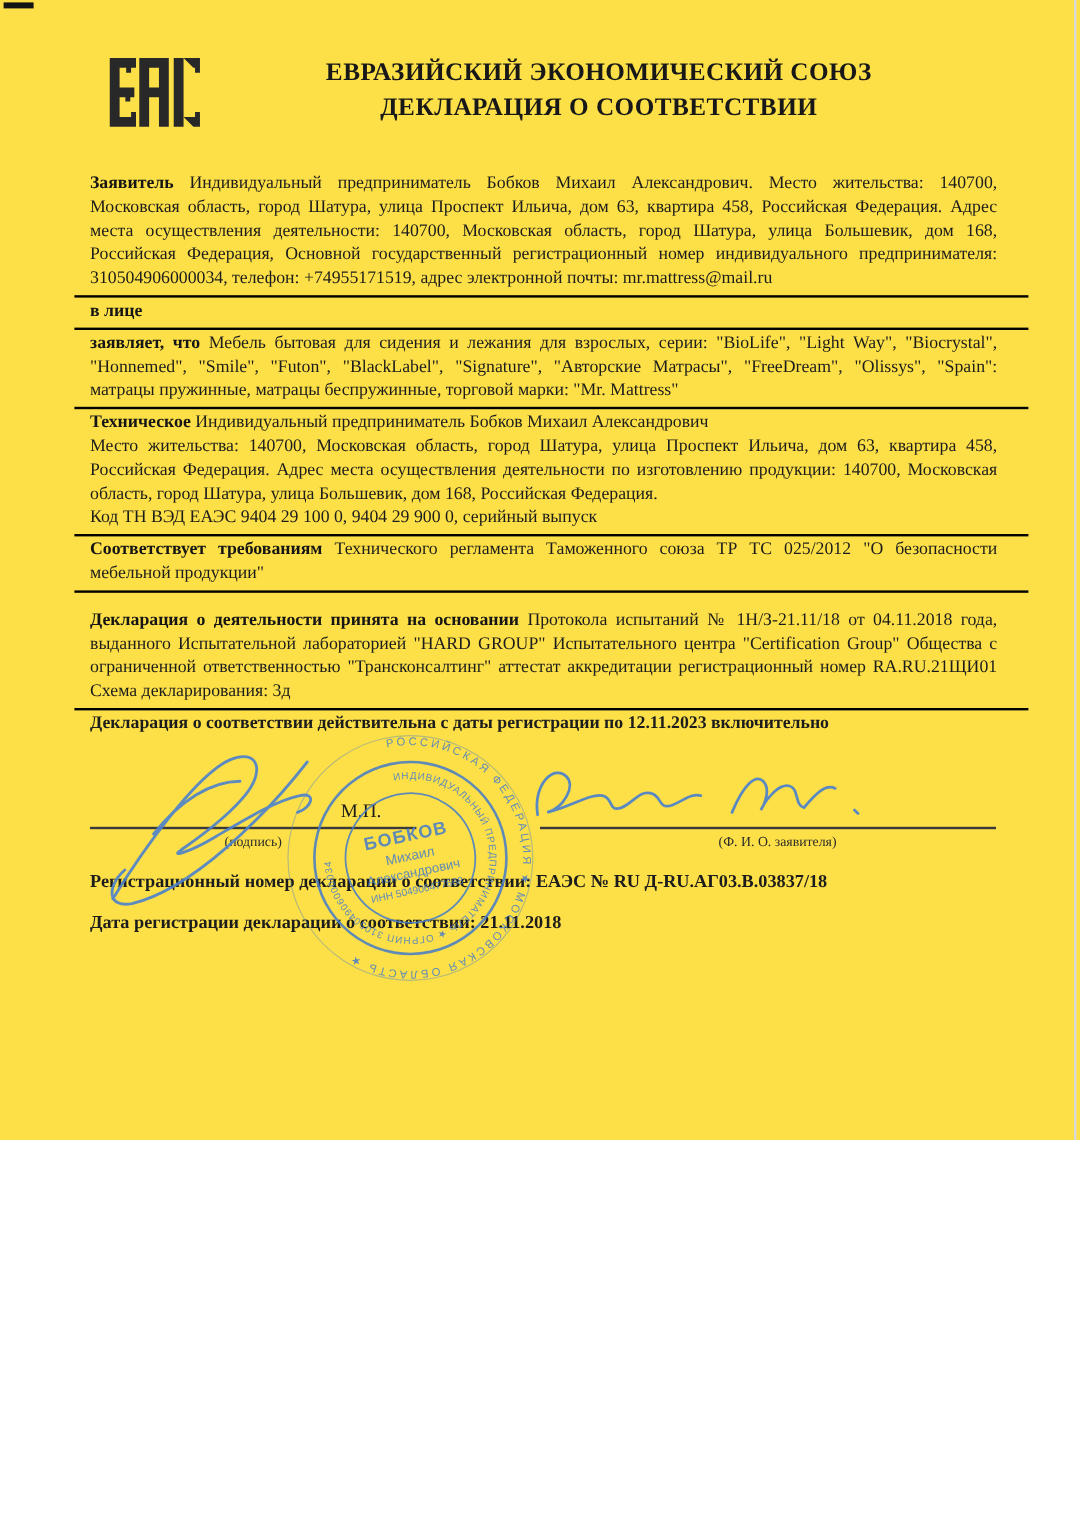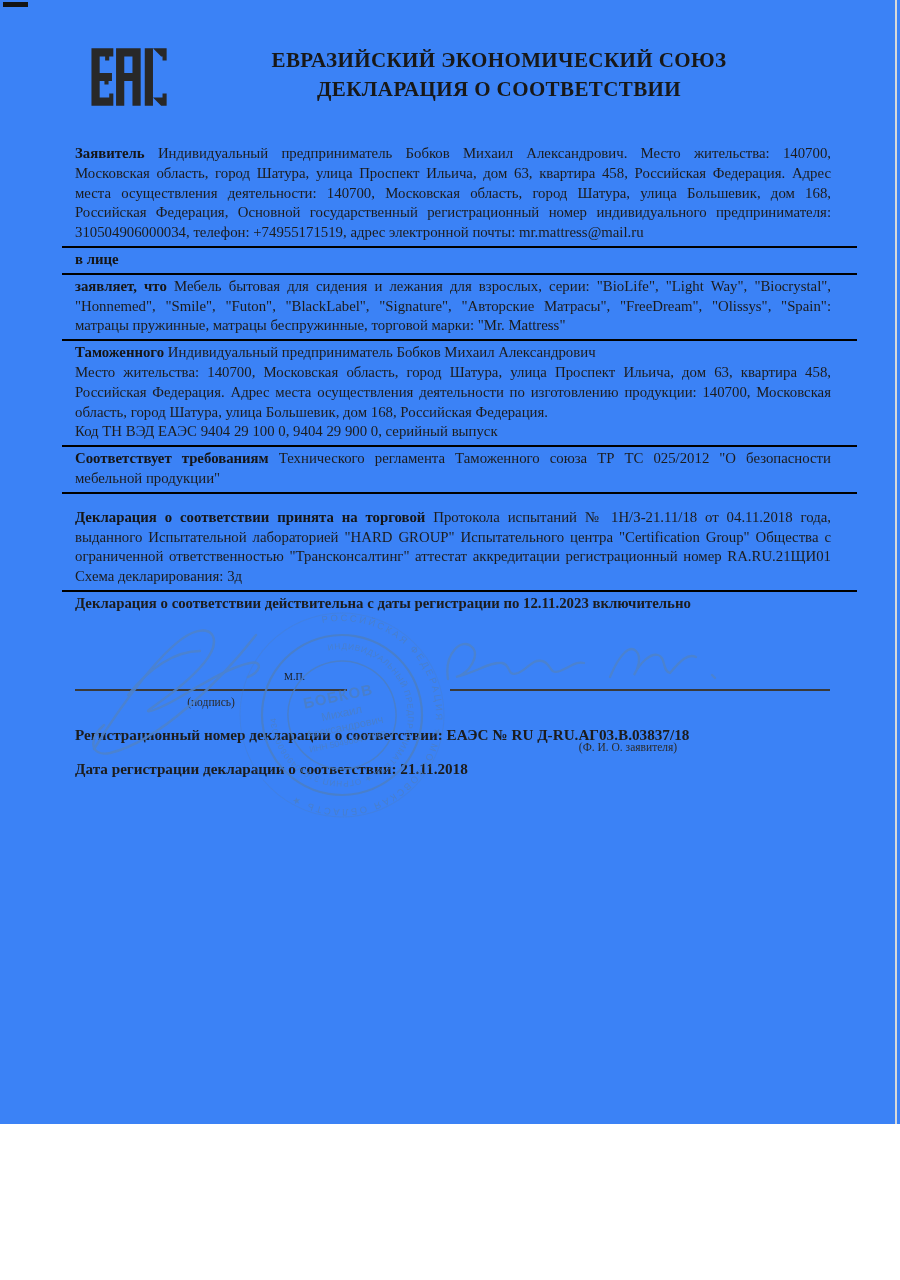--- a/index.html
+++ b/index.html
@@ -1,20 +1,20 @@
 <!DOCTYPE html>
 <html><head>
 <meta charset="utf-8">
 <style>
   * { margin:0; padding:0; box-sizing:border-box; }
   html,body { background:#ffffff; }
   .page {
     position:relative;
-    width:900px; height:1124px;
-    background:#3b82f6;
+    width:900px; height:950px;
+    background:#fde047;
     font-family:"Liberation Serif","DejaVu Serif",serif;
     color:#1c1c1c;
     overflow:hidden;
   }
   .corner-mark { position:absolute; left:3px; top:2px; width:25px; height:5px; background:#141414; }
   .scan-edge { position:absolute; right:3px; top:0; width:2px; height:1280px; background:#d9d9d9; }
 
   .header { display:flex; margin:42px 70px 0 86px; }
   .logo-box { width:82px; height:70px; flex:0 0 82px; }
   .titles { flex:1; text-align:center; padding-top:4px; font-weight:bold;
@@ -28,22 +28,22 @@
   .gap-top { padding-top:14px; }
   .gap-top-sm { padding-top:9px; }
   .bold-line { font-weight:bold; }
 
   .sig-footer { position:relative; height:178px; margin-top:4px; }
   .sig-line { position:absolute; border-bottom:2px solid #3a3a3a; height:0; }
   .sig-line-left  { left:13px; top:68px; width:272px; }
   .sig-line-right { left:388px; top:68px; width:380px; }
   .sig-caption { position:absolute; top:72px; font-size:11.5px; color:#2a2a2a; text-align:center; }
   .cap-left { left:13px; width:272px; }
-  .cap-right { left:376px; width:380px;margin-top:45px; }
-  .mp-label { position:absolute; left:222px; top:46px; font-size:10px; color:#1a1a1a; }
+  .cap-right { left:396px; width:380px; }
+  .mp-label { position:absolute; left:222px; top:46px; font-size:16px; color:#1a1a1a; }
   .footer-line { position:absolute; left:13px; font-weight:bold; font-size:15.2px; white-space:nowrap; }
   .footer-reg  { top:104px; }
   .footer-date { top:138px; }
 
   .ink { position:absolute; pointer-events:none; }
   .stamp-svg { left:170px; top:-16px; opacity:0.88; }
   .sig-left-svg { left:18px; top:-10px; opacity:0.9; }
   .sig-right-svg { left:378px; top:12px; opacity:0.92; }
   .stamp-text { font-family:"Liberation Sans","DejaVu Sans",sans-serif; }
 </style>
@@ -83,34 +83,34 @@
 
     <div class="sec rule">
       <div class="just">
         <b>заявляет, что</b>
         <span>Мебель бытовая для сидения и лежания для взрослых, серии: "BioLife", "Light Way", "Biocrystal", "Honnemed", "Smile", "Futon", "BlackLabel", "Signature", "Авторские Матрасы", "FreeDream", "Olissys", "Spain": матрацы пружинные, матрацы беспружинные, торговой марки: "Mr. Mattress"</span>
       </div>
     </div>
 
     <div class="sec rule">
       <div>
-        <b>Таможенного</b>
+        <b>Техническое</b>
         <span>Индивидуальный предприниматель Бобков Михаил Александрович</span>
       </div>
       <div class="just">Место жительства: 140700, Московская область, город Шатура, улица Проспект Ильича, дом 63, квартира 458, Российская Федерация. Адрес места осуществления деятельности по изготовлению продукции: 140700, Московская область, город Шатура, улица Большевик, дом 168, Российская Федерация.</div>
       <div>Код ТН ВЭД ЕАЭС 9404 29 100 0, 9404 29 900 0, серийный выпуск</div>
     </div>
 
     <div class="sec rule just">
       <b>Соответствует требованиям</b>
       <span>Технического регламента Таможенного союза ТР ТС 025/2012 "О безопасности мебельной продукции"</span>
     </div>
 
     <div class="sec rule just gap-top">
-      <b>Декларация о соответствии принята на торговой</b>
+      <b>Декларация о деятельности принята на основании</b>
       <span>Протокола испытаний № 1Н/З-21.11/18 от 04.11.2018 года, выданного Испытательной лабораторией "HARD GROUP" Испытательного центра "Certification Group" Общества с ограниченной ответственностью "Трансконсалтинг" аттестат аккредитации регистрационный номер RA.RU.21ЩИ01 Схема декларирования: 3д</span>
     </div>
 
 
     <div class="sec bold-line">Декларация о соответствии действительна с даты регистрации по 12.11.2023 включительно</div>
 
     <div class="sig-footer">
 
       <div class="sig-line sig-line-left"></div>
       <div class="sig-line sig-line-right"></div>

